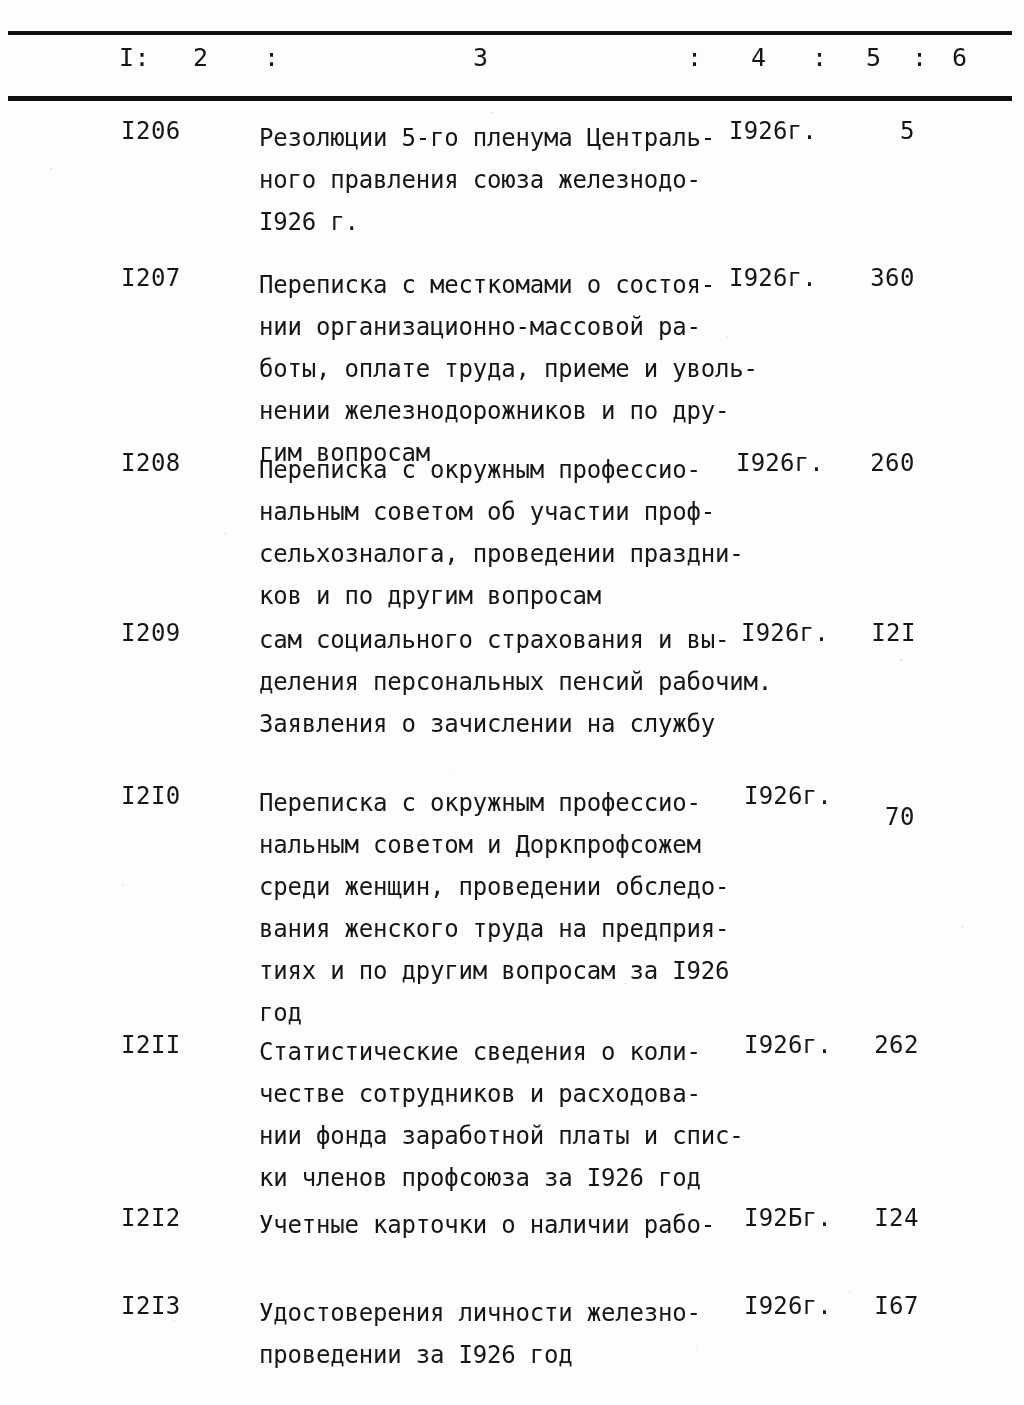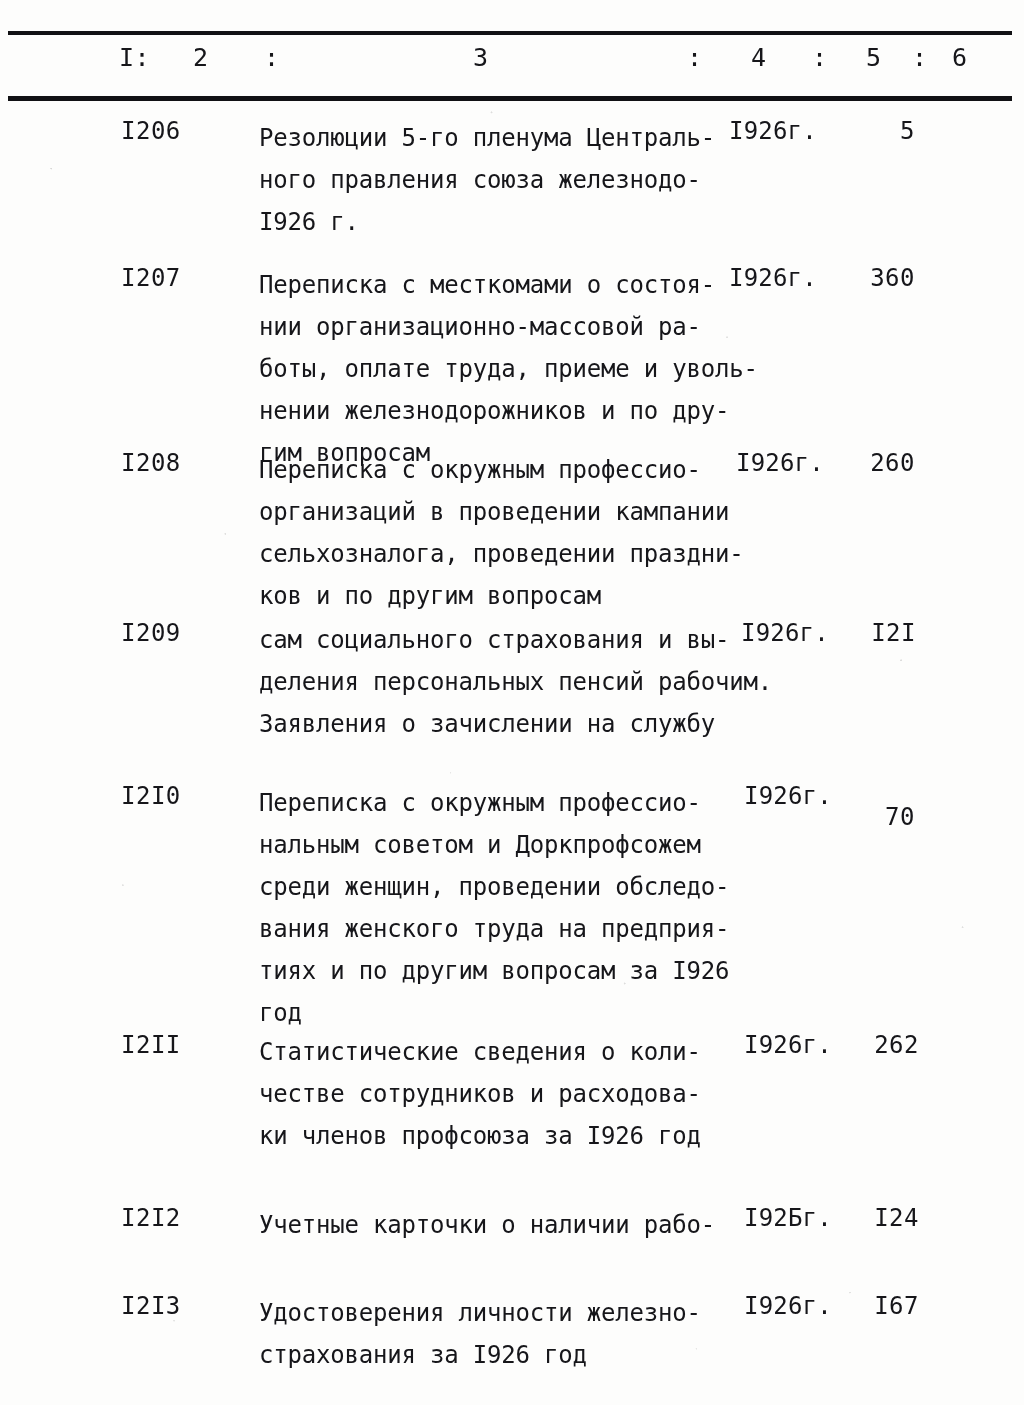--- a/index.html
+++ b/index.html
@@ -140,49 +140,49 @@
         <span class="count" style="left: 855px; width: 60px;">5</span>
       </div>
       <div class="entry" style="top: 264px;">
         <span class="id">I207</span>
         <span class="desc"><span class="ln">Переписка с месткомами о состоя-</span><span class="ln">нии организационно-массовой ра-</span><span class="ln">боты, оплате труда, приеме и уволь-</span><span class="ln">нении железнодорожников и по дру-</span><span class="ln">гим вопросам</span></span>
         <span class="year" style="left: 729px;">I926г.</span>
         <span class="count" style="left: 845px; width: 70px;">360</span>
       </div>
       <div class="entry" style="top: 449px;">
         <span class="id">I208</span>
-        <span class="desc"><span class="ln">Переписка с окружным профессио-</span><span class="ln">организаций в проведении кампании</span><span class="ln">сельхозналога, проведении праздни-</span><span class="ln">ков и по другим вопросам</span></span>
+        <span class="desc"><span class="ln">Переписка с окружным профессио-</span><span class="ln">нальным советом об участии проф-</span><span class="ln">сельхозналога, проведении праздни-</span><span class="ln">ков и по другим вопросам</span></span>
         <span class="year" style="left: 736px;">I926г.</span>
         <span class="count" style="left: 845px; width: 70px;">260</span>
       </div>
       <div class="entry" style="top: 619px;">
         <span class="id">I209</span>
         <span class="desc"><span class="ln">сам социального страхования и вы-</span><span class="ln">деления персональных пенсий рабочим.</span><span class="ln">Заявления о зачислении на службу</span></span>
         <span class="year" style="left: 741px;">I926г.</span>
         <span class="count" style="left: 848px; width: 68px;">I2I</span>
       </div>
       <div class="entry" style="top: 782px;">
         <span class="id">I2I0</span>
         <span class="desc"><span class="ln">Переписка с окружным профессио-</span><span class="ln">нальным советом и Доркпрофсожем</span><span class="ln">среди женщин, проведении обследо-</span><span class="ln">вания женского труда на предприя-</span><span class="ln">тиях и по другим вопросам за I926</span><span class="ln">год</span></span>
         <span class="year" style="left: 744px;">I926г.</span>
         <span class="count" style="left: 855px; width: 60px; margin-top: 21px;">70</span>
       </div>
       <div class="entry" style="top: 1031px;">
         <span class="id">I2II</span>
-        <span class="desc"><span class="ln">Статистические сведения о коли-</span><span class="ln">честве сотрудников и расходова-</span><span class="ln">ки членов профсоюза за I926 год</span></span>
+        <span class="desc"><span class="ln">Статистические сведения о коли-</span><span class="ln">честве сотрудников и расходова-</span><span class="ln">нии фонда заработной платы и спис-</span><span class="ln">ки членов профсоюза за I926 год</span></span>
         <span class="year" style="left: 744px;">I926г.</span>
         <span class="count" style="left: 849px; width: 70px;">262</span>
       </div>
       <div class="entry" style="top: 1204px;">
         <span class="id">I2I2</span>
         <span class="desc"><span class="ln">Учетные карточки о наличии рабо-</span></span>
         <span class="year" style="left: 744px;">I92Бг.</span>
         <span class="count" style="left: 851px; width: 68px;">I24</span>
       </div>
       <div class="entry" style="top: 1292px;">
         <span class="id">I2I3</span>
-        <span class="desc"><span class="ln">Удостоверения личности железно-</span><span class="ln">страхования за I926 год</span></span>
+        <span class="desc"><span class="ln">Удостоверения личности железно-</span><span class="ln">проведении за I926 год</span></span>
         <span class="year" style="left: 744px;">I926г.</span>
         <span class="count" style="left: 851px; width: 68px; text-align: right;">I67</span>
       </div>
     </div>
 
 </div>
 
 </body></html>

